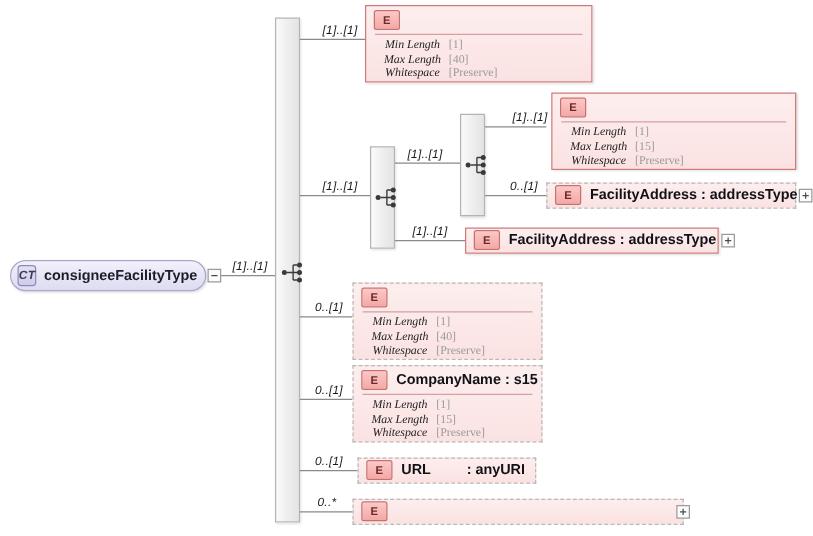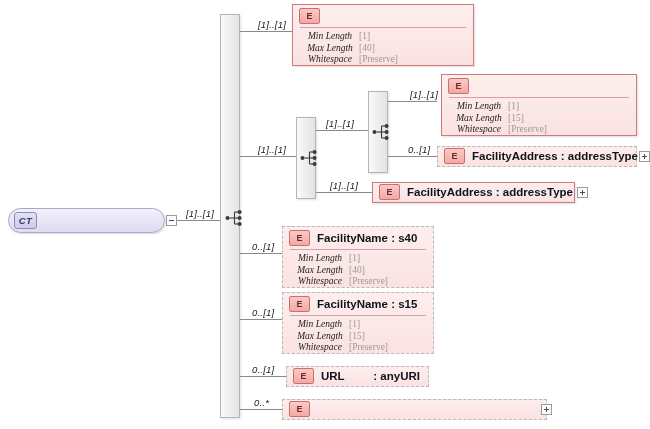--- a/index.html
+++ b/index.html
@@ -125,20 +125,21 @@
     font-size:9.5px;color:#9a9a9a;
   }
 </style>
 </head>
 <body>
 
 <div id="canvas">
 
   <div class="ct-node" style="left:8px;top:208px;width:157px;">
     <span class="ct-badge">CT</span>
+    <span class="ct-label">consigneeFacilityType</span>
   </div>
   <div class="toggle" style="left:166px;top:215px;"></div>
 
   <div class="ln lnh" style="left:177px;top:220px;width:44px;"></div>
   <div class="card" style="left:186px;top:208px;">[1]..[1]</div>
 
   <div class="seq-bar" style="left:220px;top:14px;width:20px;height:404px;"></div>
   <svg class="seq-ico" style="left:225px;top:209px;" viewBox="0 0 22 18">
     <circle cx="2.5" cy="9" r="2" fill="#3a3a3a"></circle>
     <path d="M4.5 9 H9.5" stroke="#3a3a3a" stroke-width="1.1" fill="none"></path>
@@ -259,42 +260,41 @@
     <div class="ebox-head" style="height:19px;padding-top:3px;">
       <span class="e-badge">E</span>
       <span class="e-name">FacilityAddress : addressType</span>
     </div>
   </div>
   <div class="toggle plus" style="left:577px;top:187px;"></div>
 
   <div class="ebox optional" style="left:282px;top:226px;width:152px;height:62px;">
     <div class="ebox-head">
       <span class="e-badge">E</span>
-      <span class="e-name">FacilityName : s40</span>
     </div>
     <div class="facets">
       <div class="facet-row">
         <span class="facet-k">Min Length</span>
         <span class="facet-v">[1]</span>
       </div>
       <div class="facet-row">
         <span class="facet-k">Max Length</span>
         <span class="facet-v">[40]</span>
       </div>
       <div class="facet-row">
         <span class="facet-k">Whitespace</span>
         <span class="facet-v">[Preserve]</span>
       </div>
     </div>
   </div>
 
   <div class="ebox optional" style="left:282px;top:292px;width:152px;height:62px;">
     <div class="ebox-head">
       <span class="e-badge">E</span>
-      <span class="e-name">FacilityName : s15</span>
+      <span class="e-name">CompanyName : s15</span>
     </div>
     <div class="facets">
       <div class="facet-row">
         <span class="facet-k">Min Length</span>
         <span class="facet-v">[1]</span>
       </div>
       <div class="facet-row">
         <span class="facet-k">Max Length</span>
         <span class="facet-v">[15]</span>
       </div>

